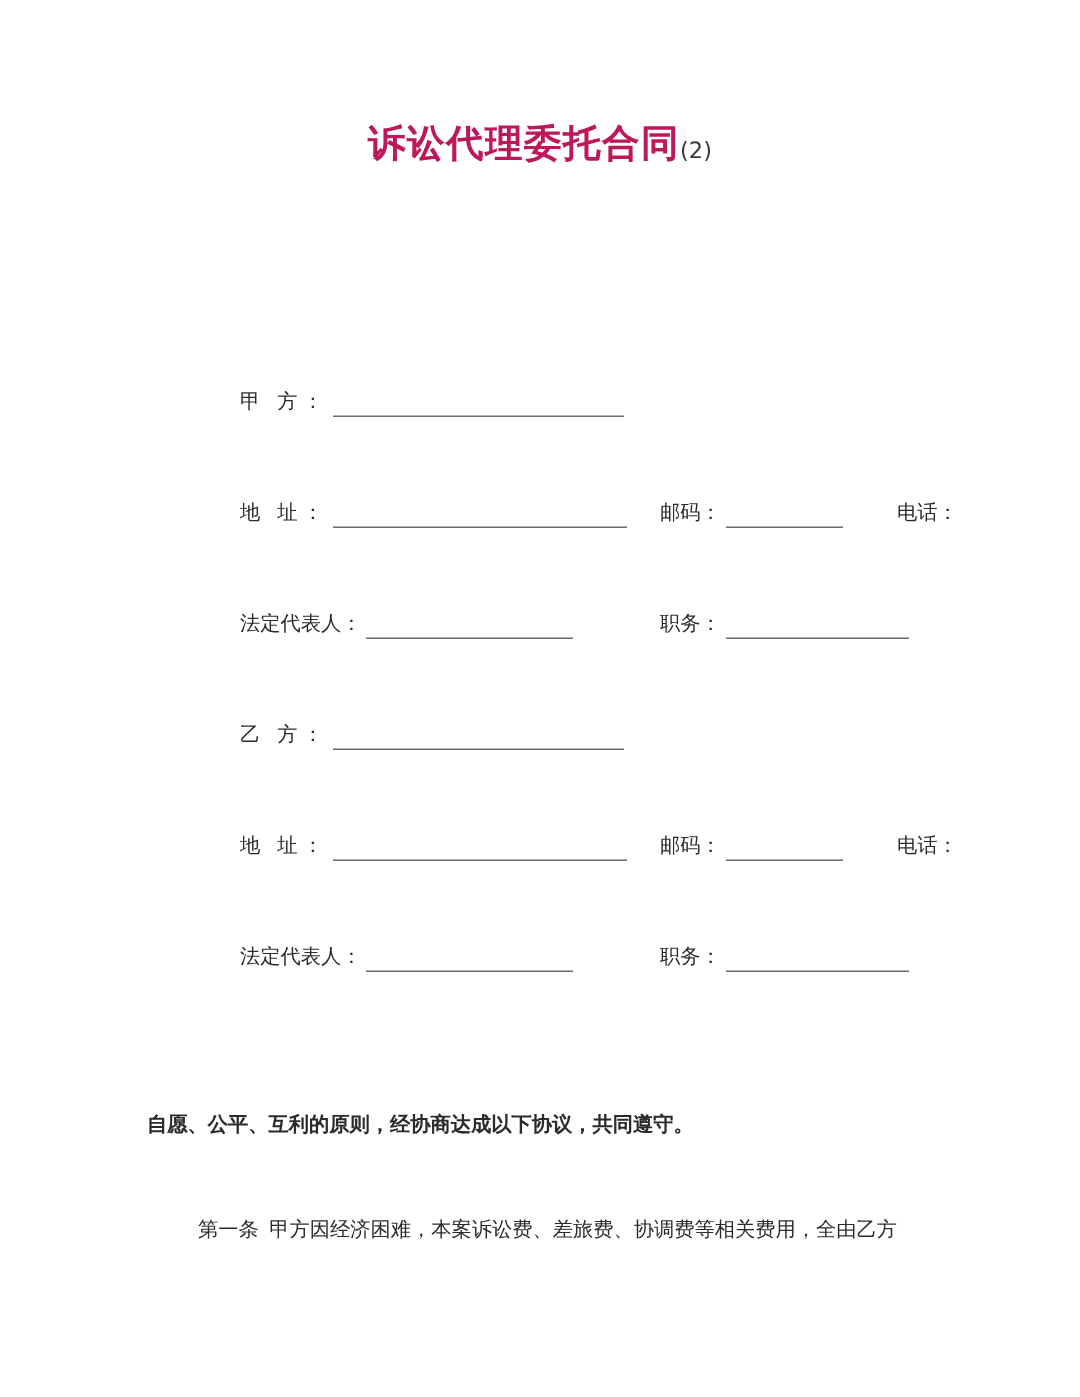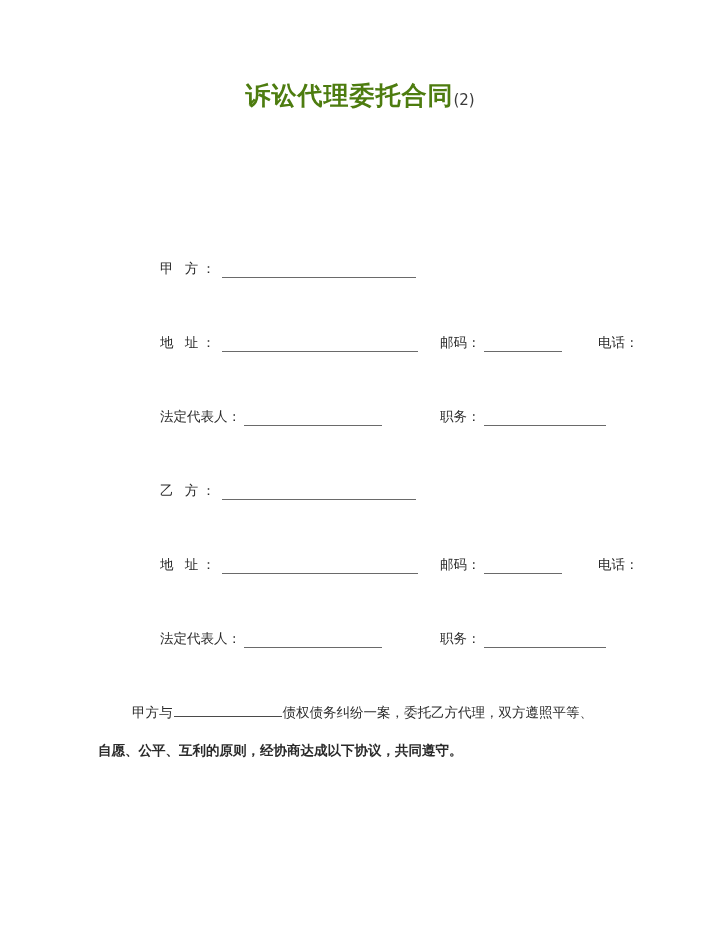--- a/index.html
+++ b/index.html
@@ -30,21 +30,21 @@
     left: 0;
     top: 79px;
     width: 720px;
     text-align: center;
     white-space: nowrap;
   }
   .doc-title .title-main {
     font-size: 25px;
     font-weight: bold;
     letter-spacing: 1px;
-    color: #4d7c0f;
+    color: #be185d;
   }
   .doc-title .title-suffix {
     font-size: 15px;
     font-weight: normal;
     color: #3a3a3a;
     letter-spacing: 0;
     position: relative;
     top: 1px;
   }
 
@@ -178,22 +178,22 @@
         <span class="field-label">法定代表人：</span>
         <span class="blank" style="width:138px;"></span>
       </div>
       <div class="field" style="left:412px;">
         <span class="field-label">职务：</span>
         <span class="blank" style="width:122px;"></span>
       </div>
     </div>
   </div>
 
-  <div class="para" style="left:132px; top:694px;">
-    <span>甲方与</span><span class="inline-blank"></span><span>债权债务纠纷一案，委托乙方代理，双方遵照平等、</span>
-  </div>
 
   <div class="para" style="left:98px; top:732px;font-weight:bold;">
     <span>自愿、公平、互利的原则，经协商达成以下协议，共同遵守。</span>
   </div>
 
+  <div class="para" style="left:132px; top:802px;">
+    <span class="clause-num">第一条</span><span>甲方因经济困难，本案诉讼费、差旅费、协调费等相关费用，全由乙方</span>
+  </div>
 
 </div>
 
 </body></html>

